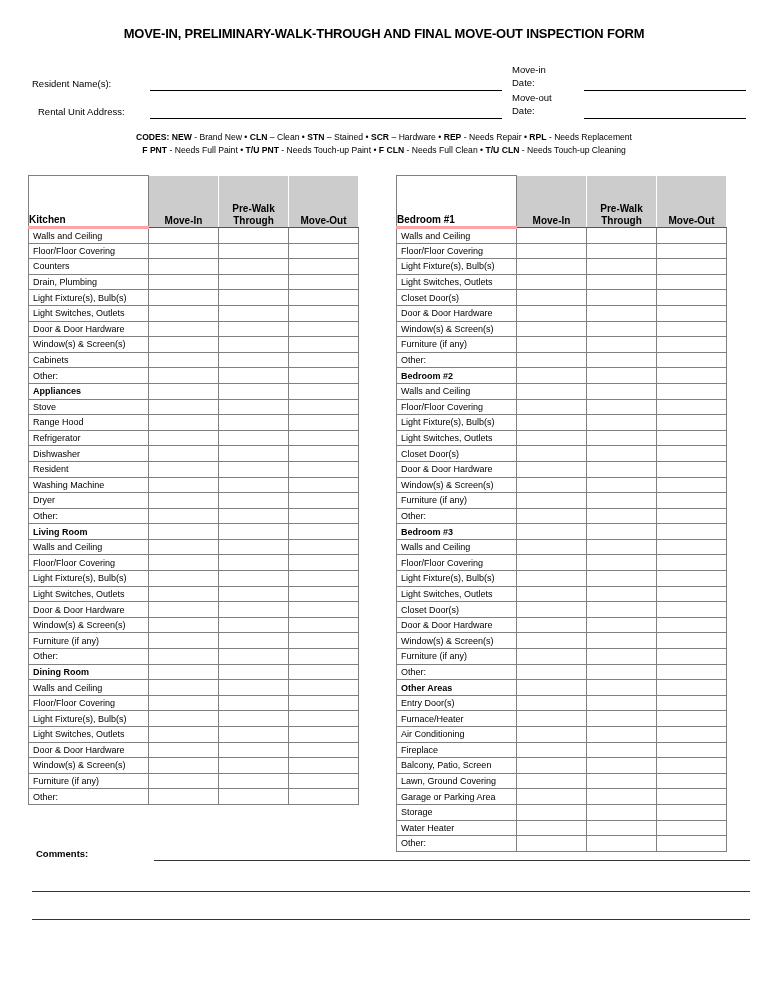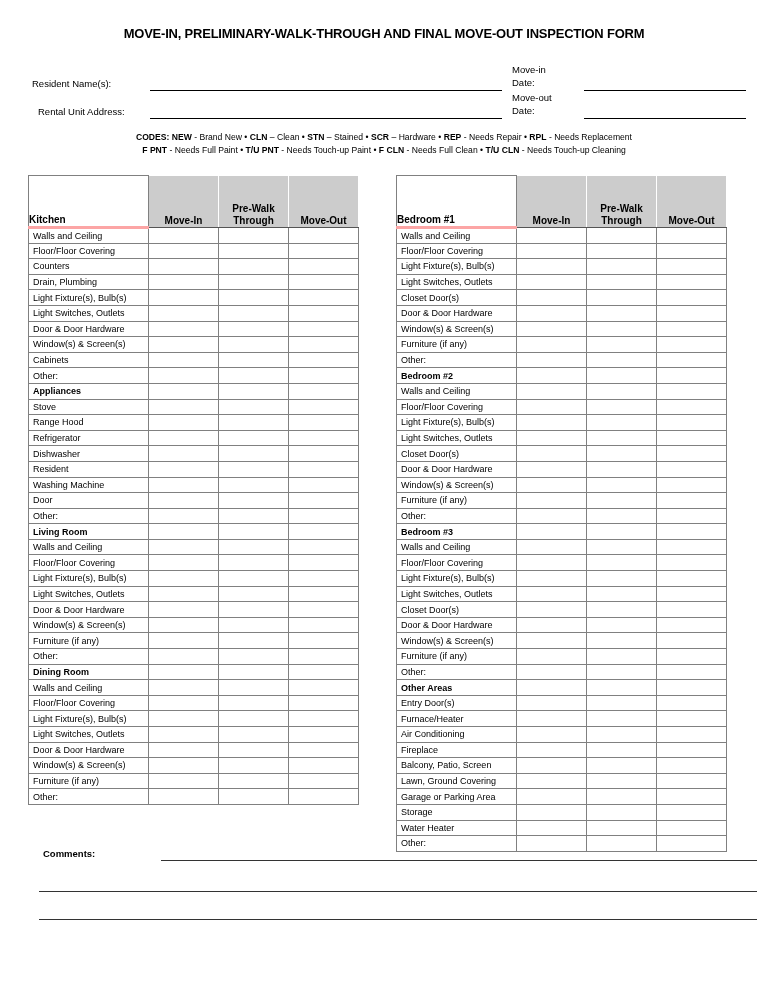--- a/index.html
+++ b/index.html
@@ -130,21 +130,21 @@
   }
   table.inspect tr.section td.cell-label { font-weight: bold; }
   table.inspect td.cell-mark { background: #ffffff; }
 
   
   table.inspect { border: 1px solid #555; }
 
   
   .comments-block {
     position: absolute;
-    left: 11px;
+    left: 4px;
     top: 843px;
     width: 740px;
     height: 75px;
     text-decoration: underline;
   }
   .comments-label {
     position: absolute;
     left: 32px;
     top: 5px;
     font-size: 9.5px;
@@ -305,21 +305,21 @@
           <td class="cell-mark"></td>
           <td class="cell-mark"></td>
         </tr>
         <tr class="">
           <td class="cell-label">Washing Machine</td>
           <td class="cell-mark"></td>
           <td class="cell-mark"></td>
           <td class="cell-mark"></td>
         </tr>
         <tr class="">
-          <td class="cell-label">Door</td>
+          <td class="cell-label">Dryer</td>
           <td class="cell-mark"></td>
           <td class="cell-mark"></td>
           <td class="cell-mark"></td>
         </tr>
         <tr class="">
           <td class="cell-label">Other:</td>
           <td class="cell-mark"></td>
           <td class="cell-mark"></td>
           <td class="cell-mark"></td>
         </tr>

